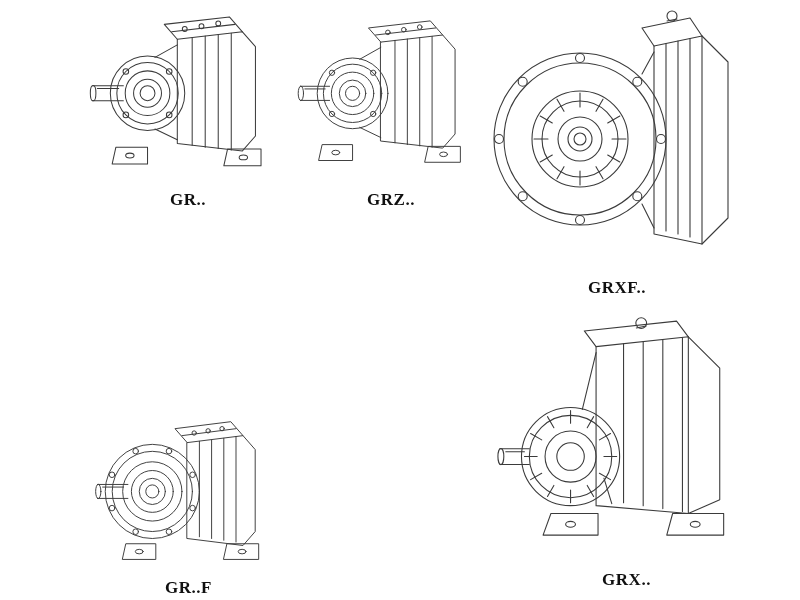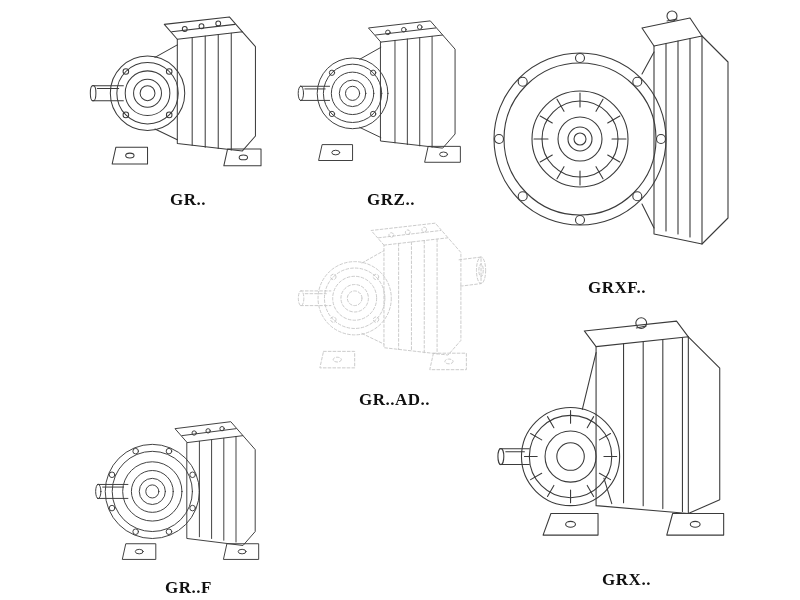--- a/index.html
+++ b/index.html
@@ -186,26 +186,20 @@
   </figure>
 
   <figure class="cell" style="left:492px; top:2px; width:250px; height:296px;text-align:right;">
     <svg class="drawing" viewBox="0 0 250 270" preserveAspectRatio="xMidYMid meet">
         <use href="#gb-grxf"></use>
       </svg>
     <figcaption>GRXF..</figcaption>
   </figure>
 
 
-  <figure class="cell phantom" style="left:292px; top:214px; width:205px; height:196px;">
-    <svg class="drawing" viewBox="0 0 215 190" preserveAspectRatio="xMidYMid meet">
-        <use href="#gb-ad"></use>
-      </svg>
-    <figcaption>GR..AD..</figcaption>
-  </figure>
 
   <figure class="cell" style="left:494px; top:300px; width:265px; height:290px;">
     <svg class="drawing" viewBox="0 0 270 250" preserveAspectRatio="xMidYMid meet">
         <use href="#gb-grx"></use>
       </svg>
     <figcaption>GRX..</figcaption>
   </figure>
 
   <figure class="cell" style="left:86px; top:406px; width:205px; height:192px;">
     <svg class="drawing" viewBox="0 0 215 195" preserveAspectRatio="xMidYMid meet">

